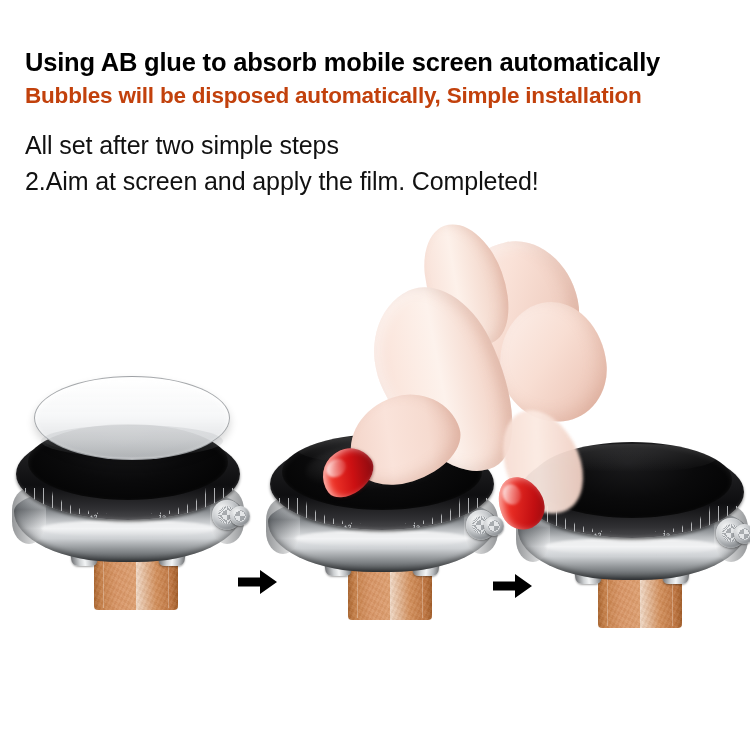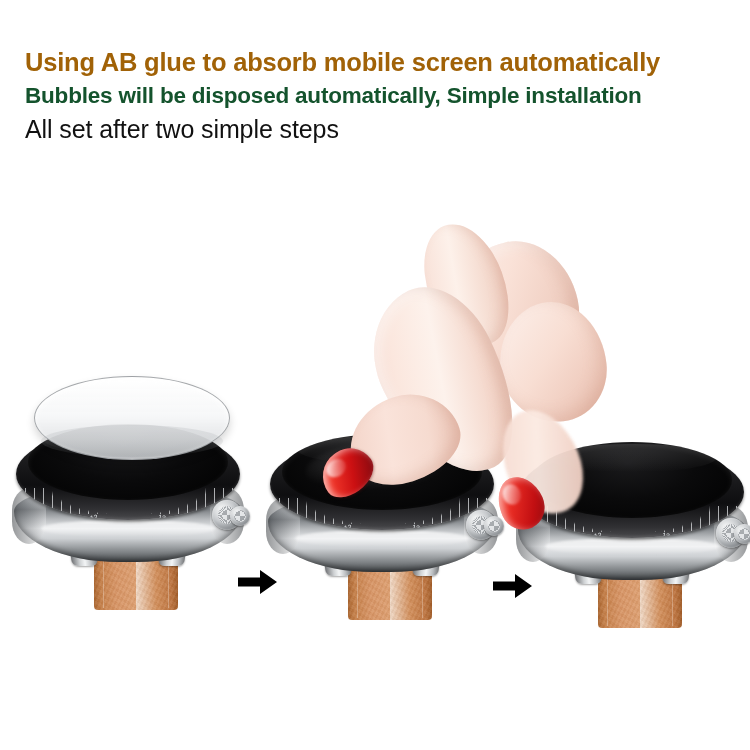--- a/index.html
+++ b/index.html
@@ -11,29 +11,29 @@
   }
   #page {
     position: relative;
     width: 750px; height: 750px;
     background: #ffffff;
   }
 
   
   .copy { position: absolute; left: 25px; top: 46px; width: 710px; }
   .headline {
-    font-size: 25.5px; font-weight: bold; color: #a16207;
+    font-size: 25.5px; font-weight: bold; color: #000000;
     letter-spacing: -0.2px; line-height: 1.30; white-space: nowrap;
   }
   .subhead {
-    font-size: 22.5px; font-weight: bold; color: #14532d;
+    font-size: 22.5px; font-weight: bold; color: #c2410c;
     letter-spacing: -0.2px; line-height: 1.32; white-space: nowrap;
     margin-top: 2px;
   }
-  .steps { }
+  .steps { margin-top: 16px; }
   .step-line {
     font-size: 25px; font-weight: normal; color: #111111;
     line-height: 1.46; white-space: nowrap; letter-spacing: -0.1px;
   }
 
   
   .stage { position: absolute; left: 0; top: 390px; width: 750px; height: 300px; }
 
   .watch-unit { position: absolute; width: 250px; height: 250px; }
   #watch-1 { left: 8px;   top: 20px; }
@@ -289,20 +289,21 @@
 </head>
 <body>
 
 <div id="page">
 
   <div class="copy">
     <div class="headline">Using AB glue to absorb mobile screen automatically</div>
     <div class="subhead">Bubbles will be disposed automatically, Simple installation</div>
     <div class="steps">
       <div class="step-line">All set after two simple steps</div>
+      <div class="step-line">2.Aim at screen and apply the film. Completed!</div>
     </div>
   </div>
 
   <div class="stage">
 
     <div class="watch-unit" id="watch-1">
       <div class="watch">
         <div class="strap">
           <div class="strap-shadow"></div>
           <div class="strap-grain"></div>

